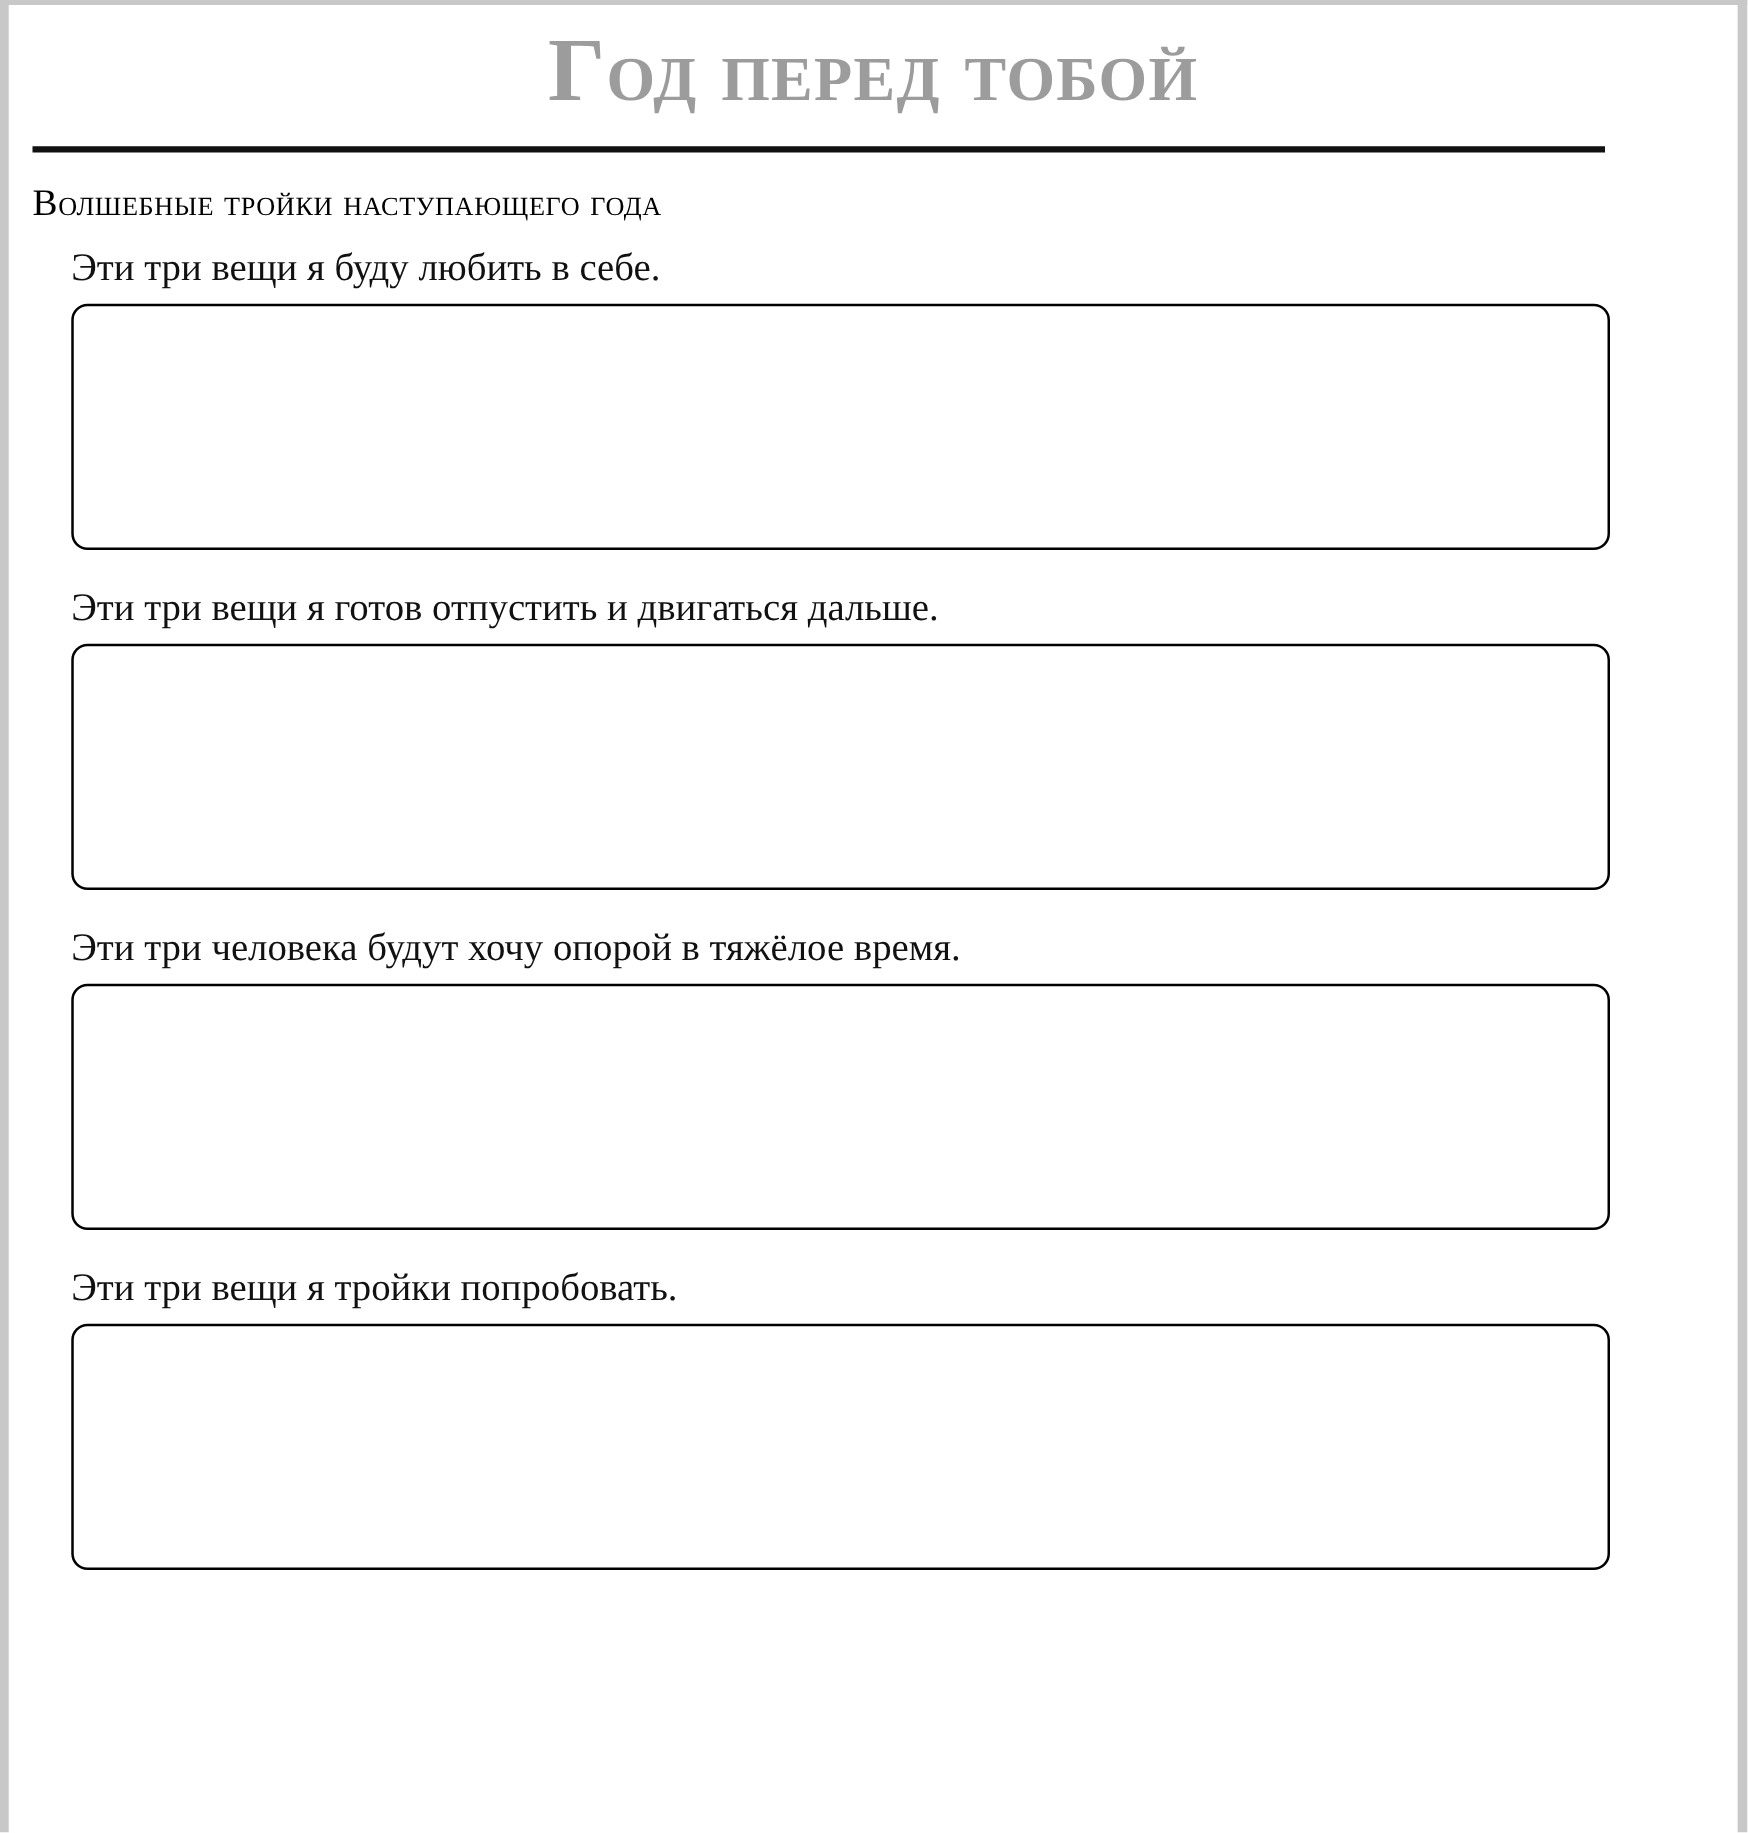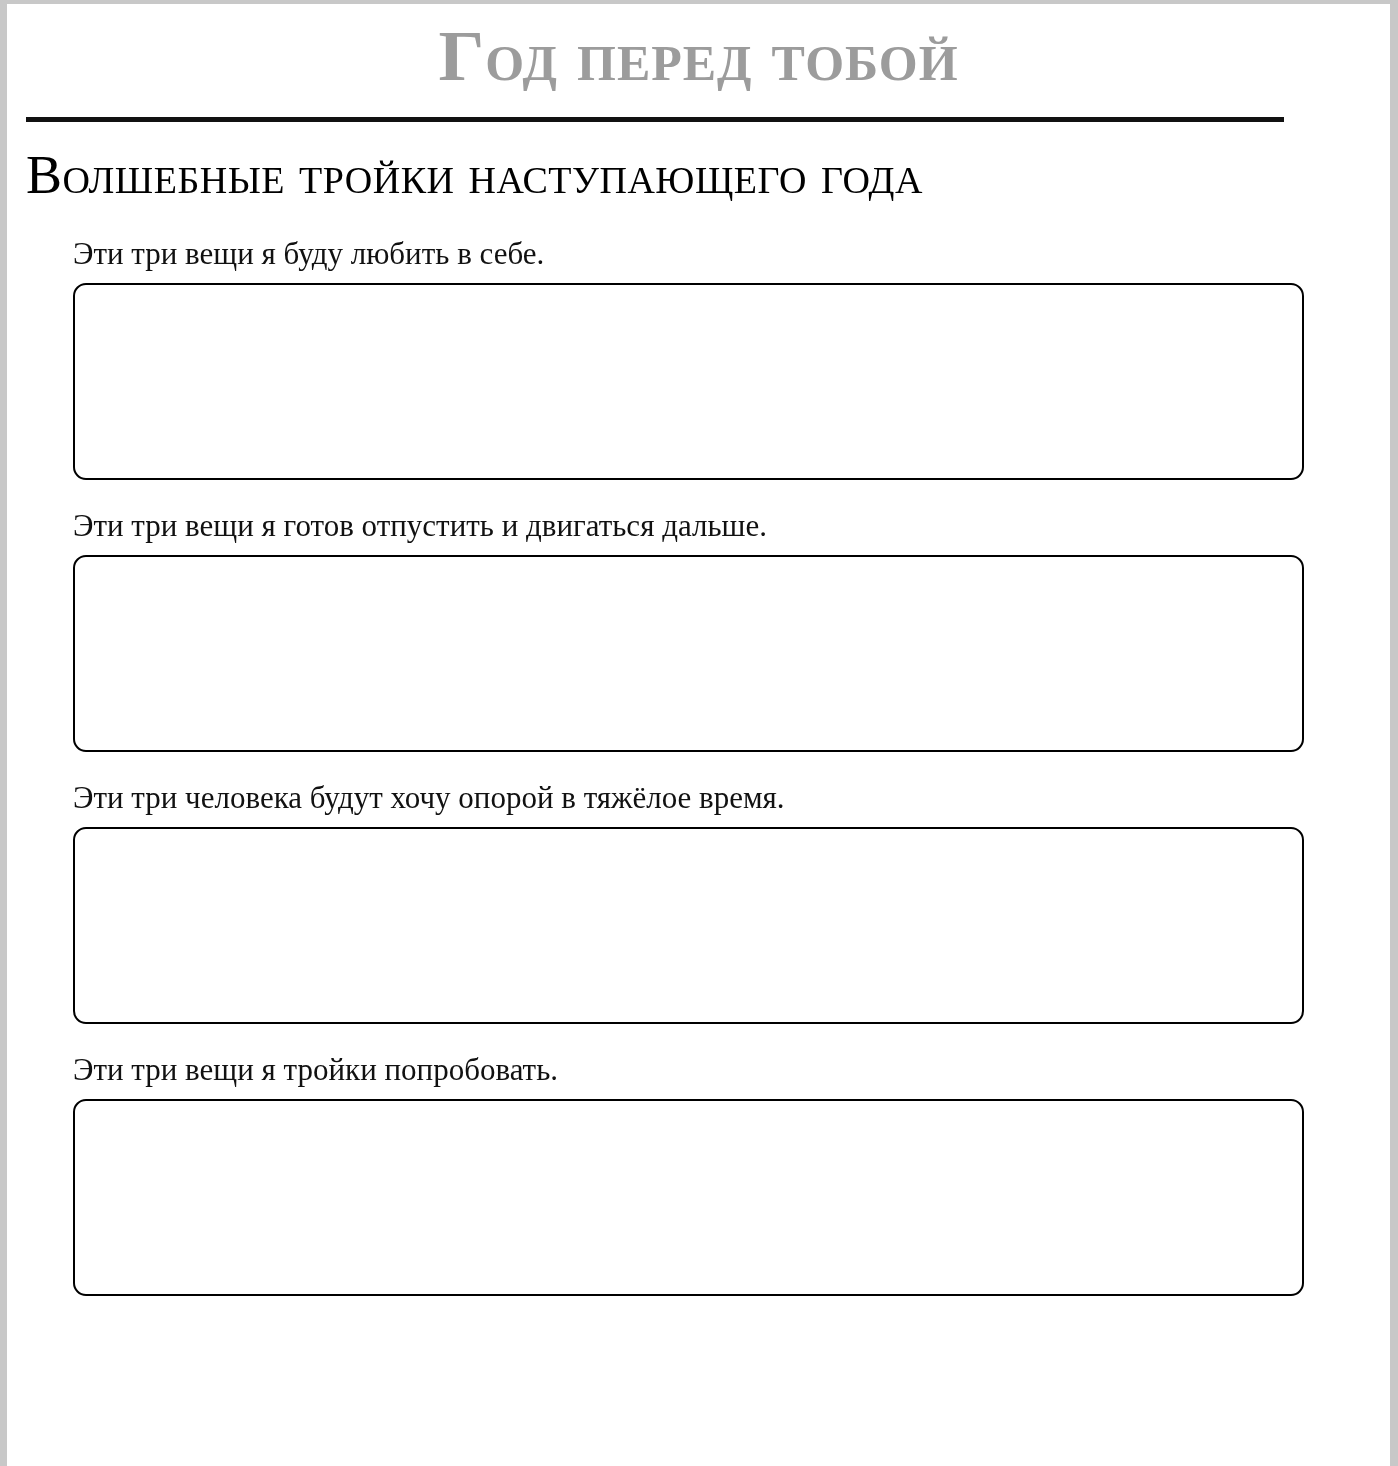--- a/index.html
+++ b/index.html
@@ -55,49 +55,49 @@
     margin: 18px 0 0 19px;
     width: 1258px;
   }
 
   
   .section-heading {
     margin: 0;
     padding: 26px 0 0 19px;
     color: #000000;
     font-family: "Liberation Serif", "DejaVu Serif", serif;
-    font-size: 54px;
+    font-size: 30px;
     font-weight: 400;
     font-variant: small-caps;
     letter-spacing: 0.5px;
     line-height: 1.0;
     white-space: nowrap;
   }
 
   
   .prompt-list {
     margin: 0;
     padding: 0 0 0 50px;
     list-style: none;
   }
 
   .prompt-item {
-    margin: 16px;
+    margin: 0;
     padding: 0;
   }
 
   .prompt-label {
     display: block;
     color: #111111;
     font-family: "Liberation Serif", "DejaVu Serif", serif;
     font-size: 31px;
     font-weight: 400;
     line-height: 1.0;
     white-space: nowrap;
-    padding-top: 14px;
+    padding-top: 30px;
     padding-bottom: 14px;
   }
 
   .prompt-item:first-child .prompt-label {
     padding-top: 20px;
   }
 
   .answer-box {
     box-sizing: border-box;
     width: 1231px;

